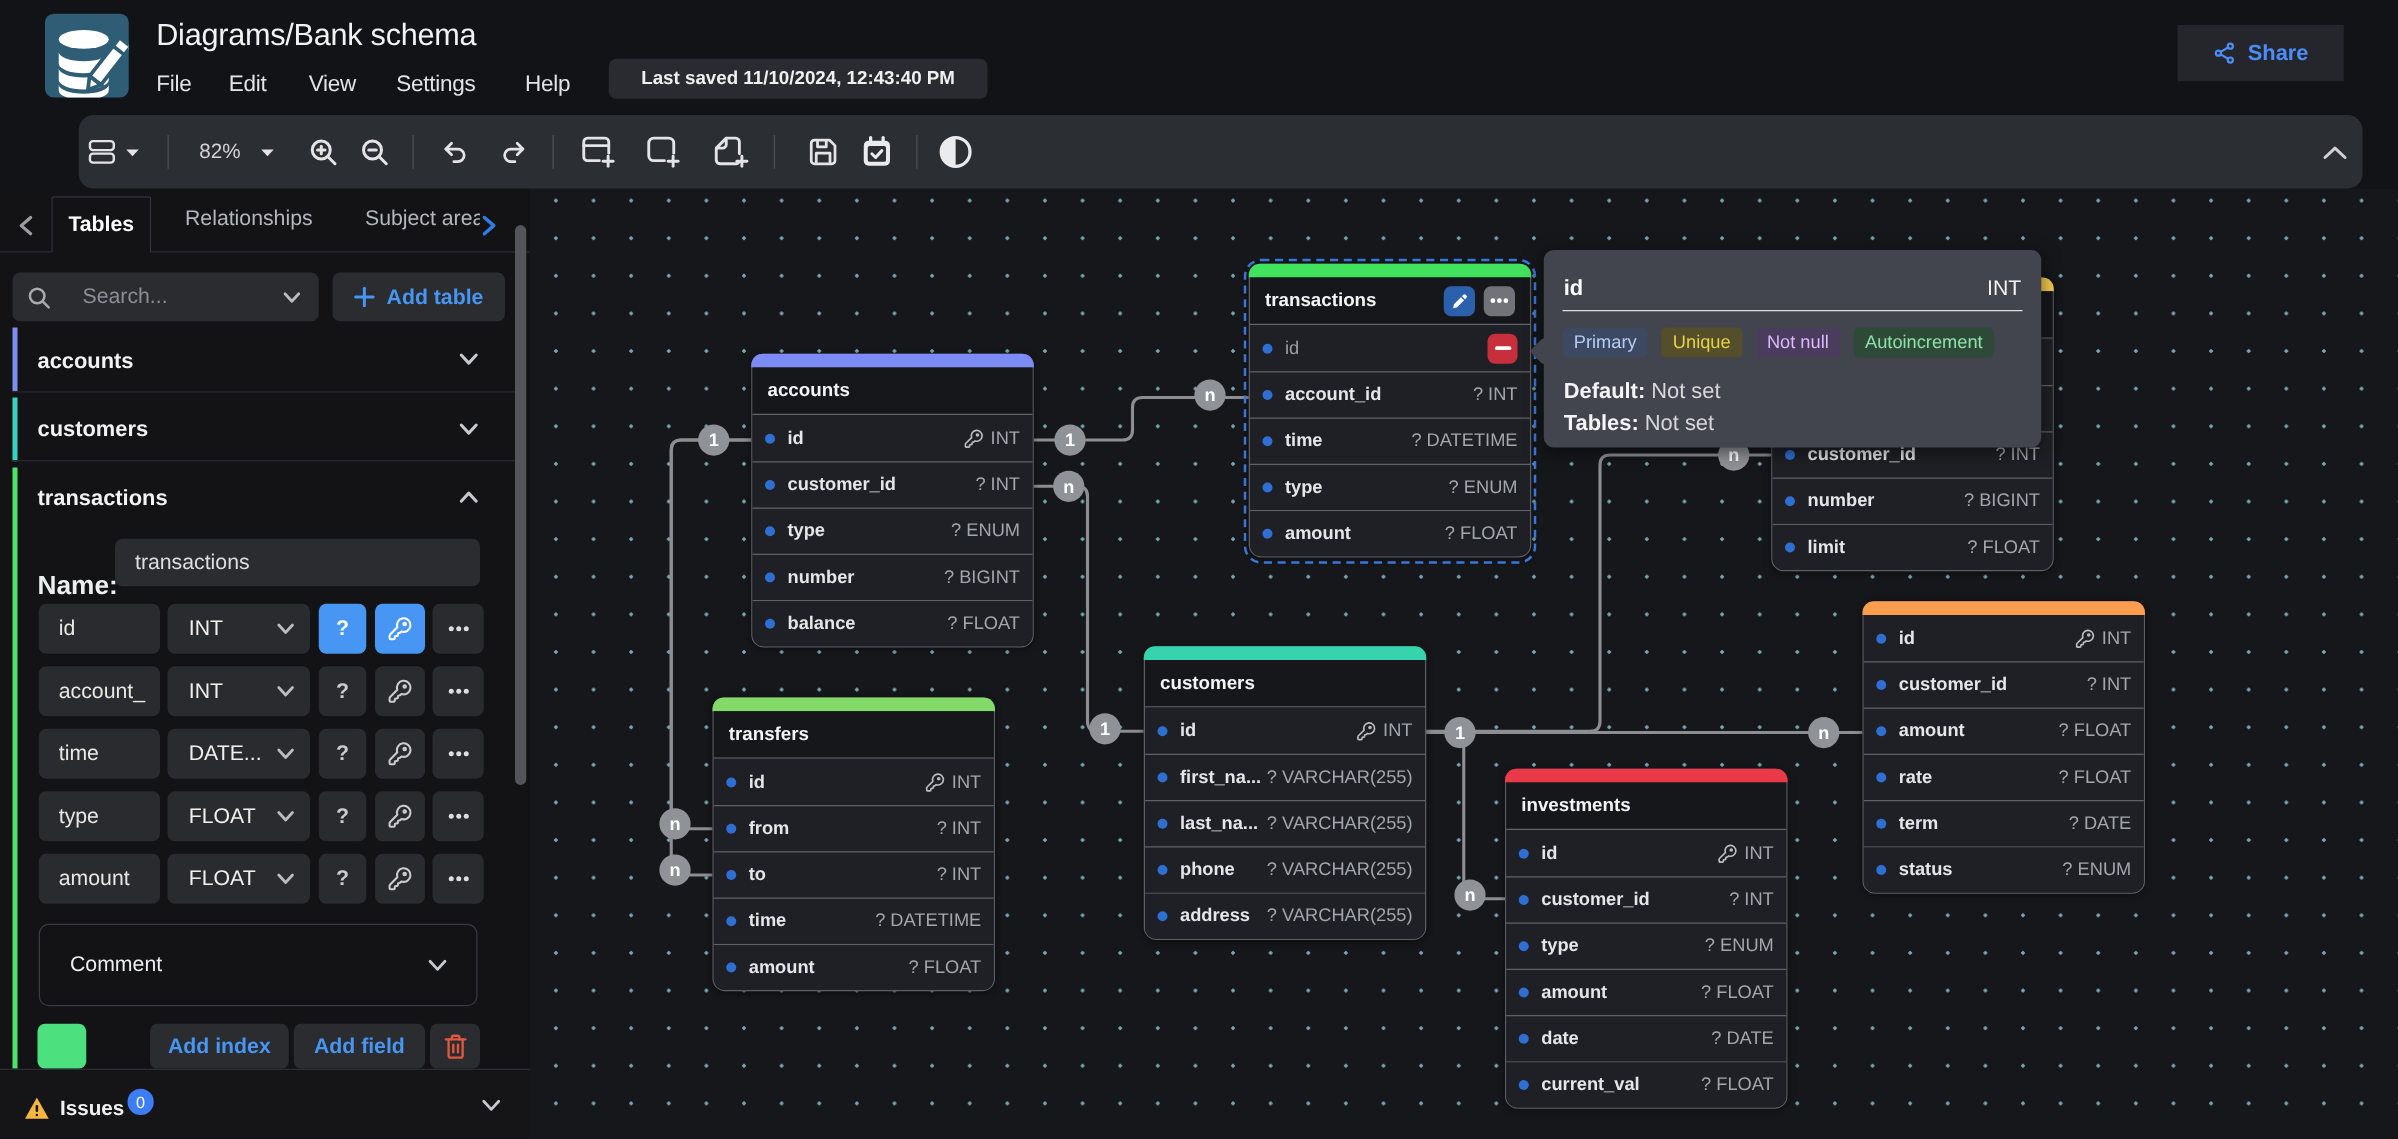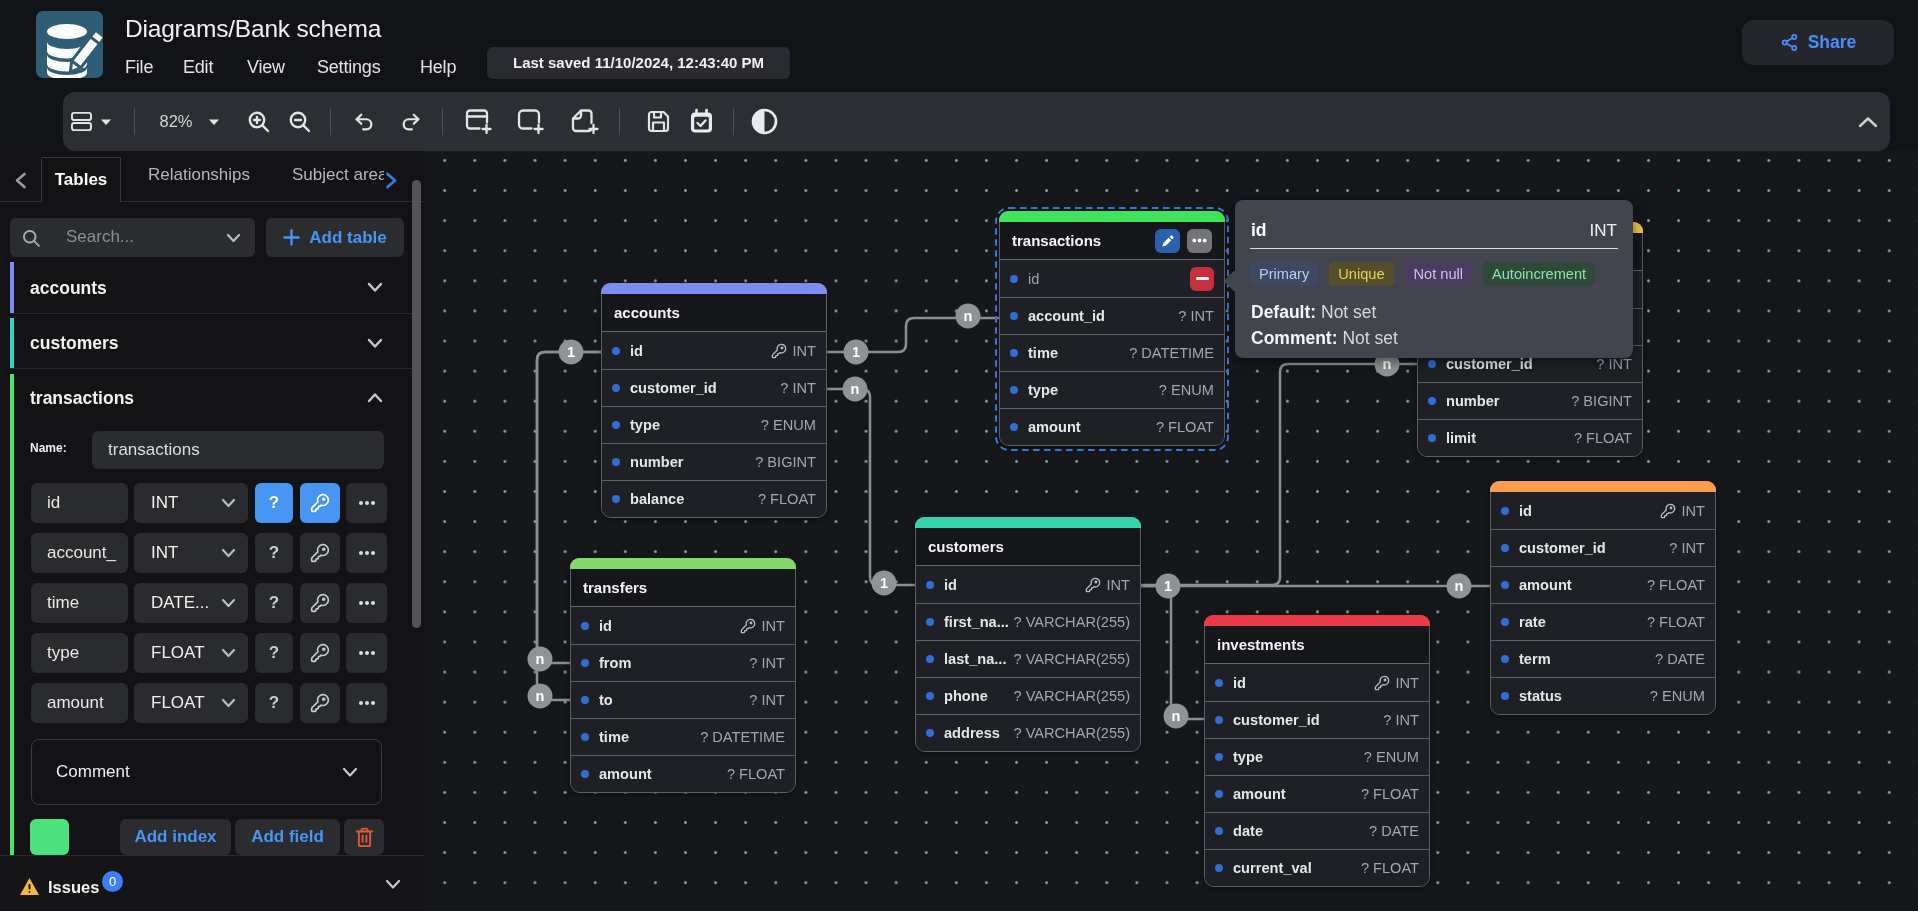--- a/index.html
+++ b/index.html
@@ -5,21 +5,21 @@
 html,body{width:1918px;height:911px;background:#121316;overflow:hidden;
   font-family:"Liberation Sans",sans-serif;color:#e8e8e8}
 .abs{position:absolute}
 svg{display:block}
 
 #logo{left:36px;top:11px;width:67px;height:67px;border-radius:7px;background:#2e5d75}
 #title{left:125px;top:15px;font-size:24.5px;color:#f2f2f2;letter-spacing:-.2px}
 .menuitem{top:57px;font-size:18px;color:#e3e3e3;letter-spacing:-.2px}
 #lastsaved{left:487px;top:47px;width:303px;height:32px;border-radius:6px;background:#2a2b30;
   font-size:15px;font-weight:bold;color:#f0f0f0;line-height:32px;text-align:center}
-#share{left:1742px;top:20px;width:152px;height:45px;border-radius:12px;background:#25262b;
+#share{left:1742px;top:20px;width:133px;height:45px;border-radius:0;background:#25262b;
   display:flex;align-items:center;justify-content:center;gap:9px}
 #share span{color:#4b8dfa;font-size:17.5px;font-weight:bold}
 
 #toolbar{left:63px;top:92px;width:1827px;height:59px;border-radius:12px;background:#2b2e33}
 .tb{position:absolute;top:0;height:59px;display:flex;align-items:center;justify-content:center}
 .tdiv{position:absolute;top:16px;width:1px;height:27px;background:#4d5055}
 #tb-zoom{left:155px;font-size:16.5px;color:#d2d4d7}
 #tb-chevup{left:1790px;width:30px}
 
 #sidebar{left:0;top:151px;width:424px;height:760px;background:#131316}
@@ -240,21 +240,21 @@
  <svg class="chev" style="left:367px;top:187px" width="16" height="11" viewBox="0 0 16 11" fill="none" stroke="#c7c9cd" stroke-width="2.4" stroke-linecap="round" stroke-linejoin="round">
       <path d="m2 2 6 6.5L14 2"></path>
     </svg>
  <div class="sep" style="top:217px"></div>
  <div class="strip" style="top:223px;height:481px;background:#4be36c"></div>
  <div class="abs acc-title" style="top:237px">transactions</div>
  <svg class="chev" style="left:367px;top:241px" width="16" height="11" viewBox="0 0 16 11" fill="none" stroke="#c7c9cd" stroke-width="2.4" stroke-linecap="round" stroke-linejoin="round">
       <path d="m14 9-6-6.5L2 9"></path>
     </svg>
 
- <div class="abs" style="left:30px;top:290px;font-size:12px;font-weight:bold;color:#eceef0">Name:</div>
+ <div class="abs" style="left:30px;top:306px;font-size:21px;font-weight:bold;color:#eceef0">Name:</div>
  <div class="inp" style="left:92px;top:280px;width:292px;height:38px"></div>
  <div class="abs" style="left:108px;top:289px;font-size:17px;color:#dcdee1">transactions</div>
 
  <div id="frows">
 
  <div class="fr" style="top:332px">
    <div class="fi">
           <span>id</span>
         </div>
    <div class="fs">
@@ -737,15 +737,15 @@
  <div style="position:absolute;left:16px;top:20px;font-size:17.5px;font-weight:bold;color:#fff">id</div>
  <div style="position:absolute;right:16px;top:21px;font-size:17px;color:#f2f3f5">INT</div>
  <div style="position:absolute;left:15px;right:15px;top:48px;height:1px;background:#dcdee2"></div>
  <div style="position:absolute;left:15px;top:62px;display:flex;gap:11px;font-size:14.6px">
   <div style="background:#3c4961;color:#b6cef7;border-radius:4px;padding:4px 9px">Primary</div>
   <div style="background:#544e2a;color:#e7d348;border-radius:4px;padding:4px 9px">Unique</div>
   <div style="background:#4a3c5c;color:#dcb9fb;border-radius:4px;padding:4px 9px">Not null</div>
   <div style="background:#2f4938;color:#8be3a8;border-radius:4px;padding:4px 9px">Autoincrement</div>
  </div>
  <div style="position:absolute;left:16px;top:102px;font-size:17.5px;color:#d6d8db"><b style="color:#f4f5f7">Default:</b> Not set</div>
- <div style="position:absolute;left:16px;top:128px;font-size:17.5px;color:#d6d8db"><b style="color:#f4f5f7">Comment:</b> Not set</div>
+ <div style="position:absolute;left:16px;top:128px;font-size:17.5px;color:#d6d8db"><b style="color:#f4f5f7">Tables:</b> Not set</div>
 </div>
 </div>
 
 </body></html>

